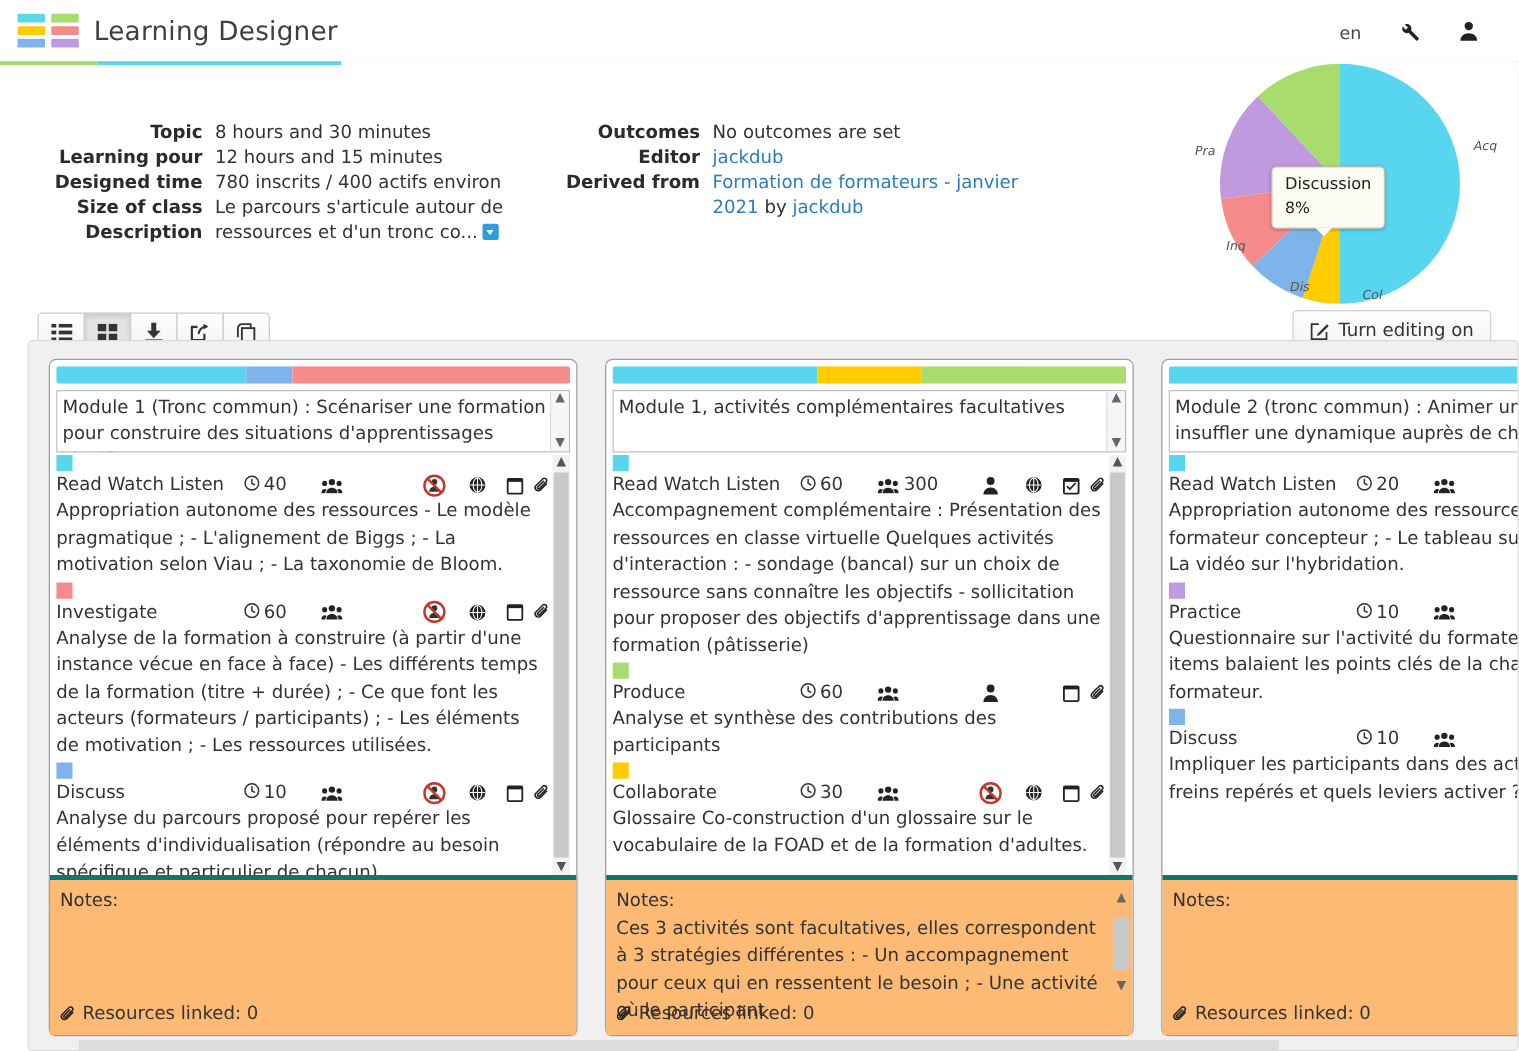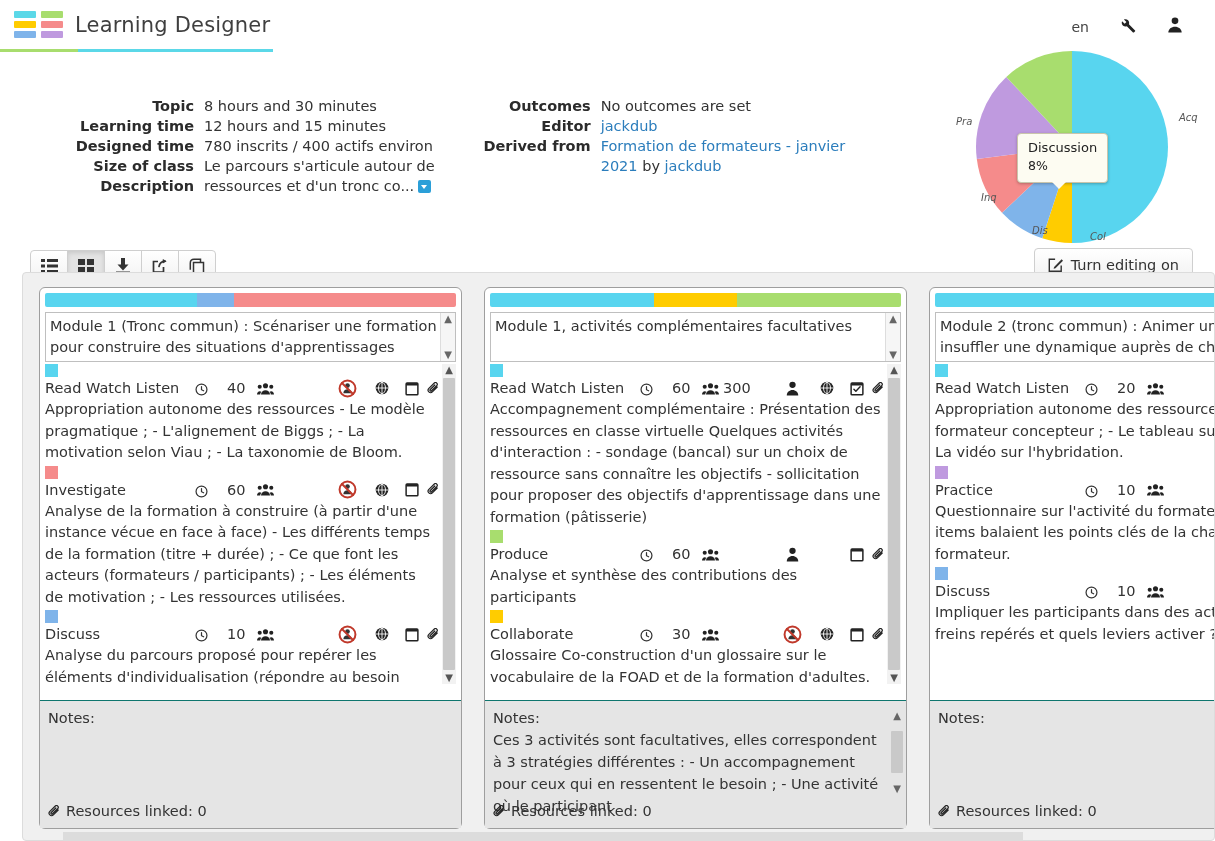--- a/index.html
+++ b/index.html
@@ -29,21 +29,21 @@
   .navbar-accent span { flex:1; }
 
   
   .info-wrap {
     position:relative; height:190px; width:100%;
     padding-top:8px;
   }
   .meta {
     position:absolute; font-size:14.5px; line-height:20px;
   }
-  .meta table { border-collapse:collapse;margin-left:32px; }
+  .meta table { border-collapse:collapse; }
   .meta td { padding:0 0 0 0; vertical-align:top; line-height:20px; }
   .meta td.k { font-weight:bold; color:#2b2b2b; text-align:right; padding-right:10px; white-space:nowrap; }
   .meta td.v { color:#333; }
   .meta-left { left:0; top:46px; width:470px; }
   .meta-left td.k { width:172px; }
   .meta-left td.v { width:250px; }
   .meta-right { left:440px; top:46px; width:420px; }
   .meta-right td.k { width:130px; }
   .meta-right td.v { width:280px; }
   a.lnk { color:#2b7dbc; text-decoration:none; }
@@ -114,31 +114,31 @@
   }
   .vscroll .arw { font-size:10px; color:#666; line-height:12px; }
   .acts {
     flex:1; position:relative; overflow:hidden; margin-top:2px; padding-right:16px;
   }
   .act { display:flex; margin-bottom:2px;flex-direction:column; }
   .act .swatch { width:13px; flex:0 0 13px; margin-right:8px; }
   .act .body { flex:1; min-width:0; }
   .act-head { display:flex; align-items:center; height:22px; font-size:14.5px; color:#333; }
   .act-name { width:150px; flex:0 0 150px; white-space:nowrap; }
-  .act-time { width:62px; flex:0 0 62px; display:flex; align-items:flex-end; gap:19px; }
+  .act-time { width:62px; flex:0 0 62px; display:flex; align-items:flex-start; gap:3px; }
   .act-grp  { width:70px; flex:0 0 70px; display:flex; align-items:center; gap:4px; }
   .act-tea  { width:40px; flex:0 0 40px; display:flex; justify-content:center; }
   .act-glb  { width:30px; flex:0 0 30px; display:flex; justify-content:center; }
   .act-cal  { width:30px; flex:0 0 30px; display:flex; justify-content:center; }
   .act-res  { width:34px; flex:0 0 34px; display:flex; align-items:center; gap:2px; }
   .act-desc { font-size:14.5px; color:#333; line-height:21.5px; padding-right:2px; }
   .notes-box {
-    border-top:1px solid #0f766e; background:#e5e5e5; height:128px;
+    border-top:4px solid #0f766e; background:#fdba74; height:128px;
     position:relative; font-size:14.5px; color:#333; line-height:22px;
-    padding:6px 20px 0 6px; overflow:hidden; margin:16px -5px 0 -5px;
+    padding:6px 20px 0 6px; overflow:hidden; margin:0 -5px 0 -5px;
   }
   .notes-inner { padding-left:2px; }
   .res-line {
     position:absolute; left:8px; bottom:6px; display:flex; align-items:center; gap:5px;
     font-size:14.5px; color:#333;
   }
   .nscroll {
     position:absolute; right:2px; top:4px; width:14px; bottom:28px;
     display:flex; flex-direction:column; justify-content:space-between; align-items:center;
   }
@@ -194,21 +194,21 @@
 <div class="info-wrap">
 
   <div class="meta meta-left">
     <table>
       <tbody>
           <tr>
         <td class="k">Topic</td>
         <td class="v">8 hours and 30 minutes</td>
       </tr>
       <tr>
-        <td class="k">Learning time</td>
+        <td class="k">Learning pour</td>
         <td class="v">12 hours and 15 minutes</td>
       </tr>
       <tr>
         <td class="k">Designed time</td>
         <td class="v">780 inscrits / 400 actifs environ</td>
       </tr>
       <tr>
         <td class="k">Size of class</td>
         <td class="v">Le parcours s'articule autour de</td>
       </tr>

